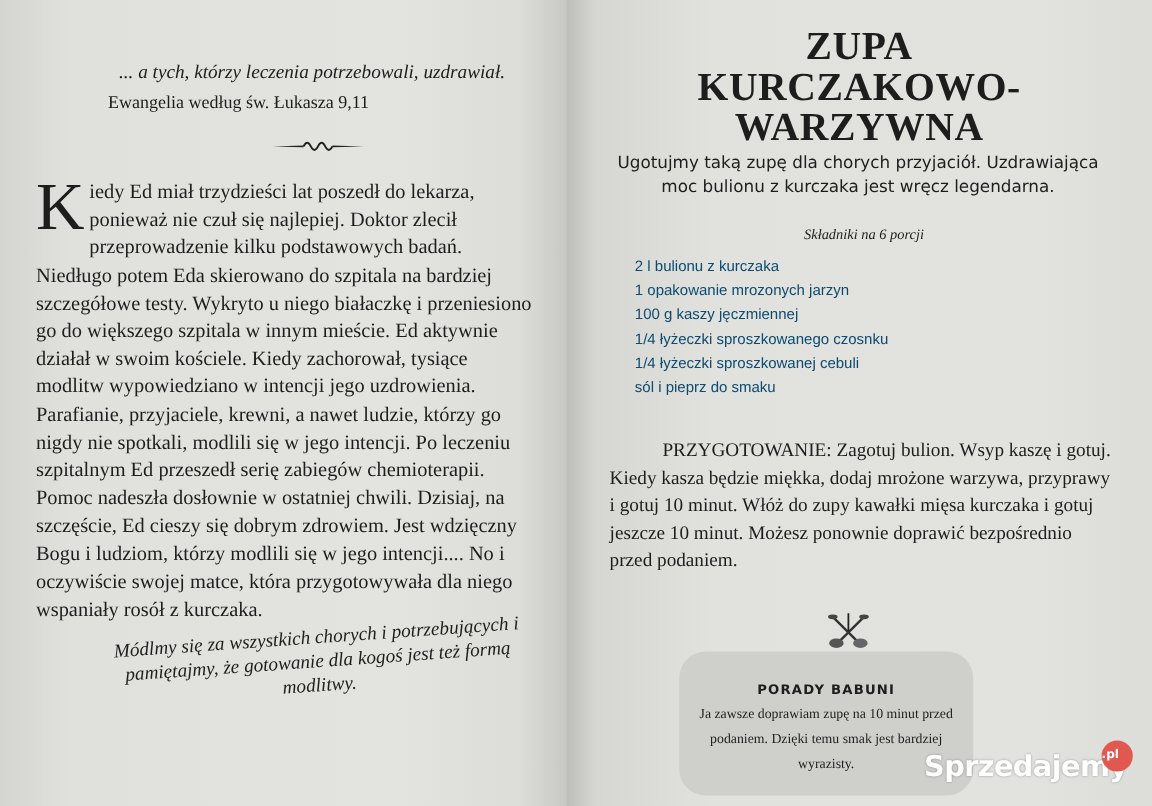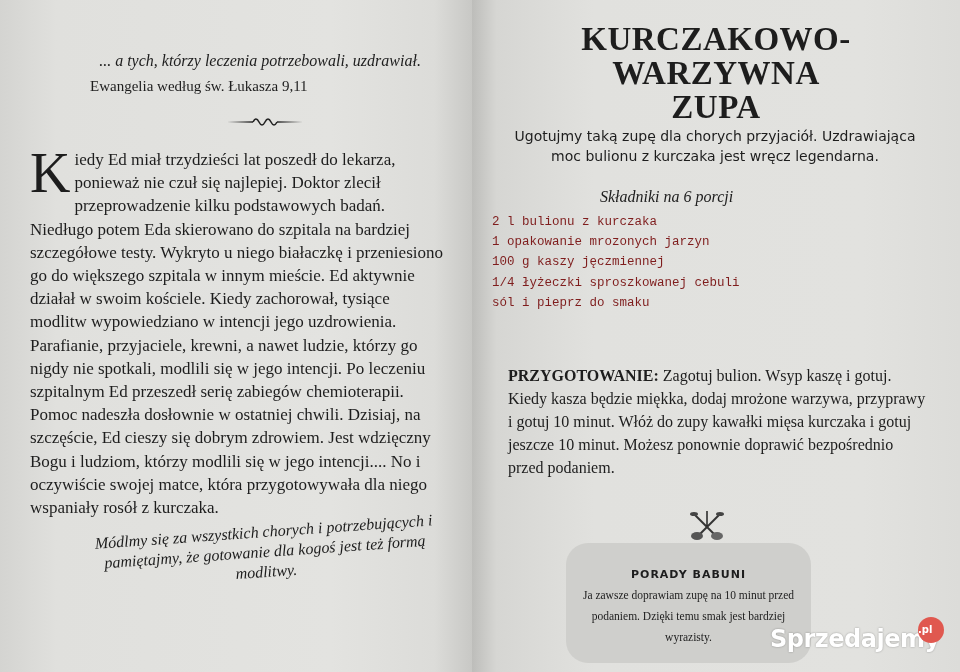--- a/index.html
+++ b/index.html
@@ -8,24 +8,24 @@
   .left { left:0; width:472px; background:linear-gradient(90deg,#d4d4d1 0%,#e0e0dd 12%,#e3e3e0 70%,#dcdcd9 92%,#c8c8c5 100%); }
   .right { left:472px; width:488px; background:linear-gradient(90deg,#bdbdba 0%,#d6d6d3 5%,#e1e1de 25%,#e2e2df 80%,#dcdcd9 100%); }
   .epigraph { position:absolute; left:60px; top:52px; width:400px; text-align:center; font-style:italic; font-size:16px; }
   .source { position:absolute; left:90px; top:78px; width:340px; font-size:15px; }
   .ornament { position:absolute; left:225px; top:115px; width:80px; height:14px; }
   .story { position:absolute; left:30px; top:148px; width:420px; font-size:17px; line-height:23.2px; }
   .story .dropcap { float:left; font-size:56px; line-height:46px; margin:2px 4px 0 0; }
   .prayer { position:absolute; left:85px; top:522px; width:360px; text-align:center; font-style:italic; font-size:16px; line-height:20px; transform:rotate(-4deg); transform-origin:center; }
   .title { position:absolute; left:496px; top:22px; width:440px; text-align:center; font-weight:bold; font-size:33px; line-height:34px; letter-spacing:0.5px; }
   .intro { position:absolute; left:505px; top:126px; width:420px; text-align:center; font-family:"DejaVu Sans", sans-serif; font-size:14px; line-height:20px; }
-  .ing-head { position:absolute; left:600px; top:188px; width:240px; font-style:italic; font-size:16px; }
-  .ing-list { position:absolute; left:492px; top:212px; width:420px; list-style:none; margin:0; padding:0; font-family:Liberation Mono, monospace; font-size:12.5px; line-height:20.2px; color:#7f1d1d; }
+  .ing-head { position:absolute; left:600px; top:188px; width:240px; text-align:center; font-style:italic; font-size:12px; }
+  .ing-list { position:absolute; left:529px; top:212px; width:420px; list-style:none; margin:0; padding:0; font-family:Liberation Sans, sans-serif; font-size:12.5px; line-height:20.2px; color:#0c4a6e; }
   .prep { position:absolute; left:508px; top:364px; width:418px; font-size:16px; line-height:23px; }
-  .prep b { font-weight:bold; }
+  .prep b { font-weight:normal;margin-left:44px; }
   .tipbox { position:absolute; left:566px; top:543px; width:245px; height:120px; background:#cfcfcc; border-radius:22px; }
   .utensil { position:absolute; left:688px; top:508px; width:38px; height:36px; }
   .tip-title { position:absolute; left:566px; top:568px; width:245px; text-align:center; font-family:"DejaVu Sans", sans-serif; font-weight:bold; font-size:11px; letter-spacing:1px; }
   .tip-text { position:absolute; left:570px; top:585px; width:237px; text-align:center; font-size:11.5px; line-height:21px; }
   .watermark { position:absolute; left:770px; top:625px; font-family:"DejaVu Sans", sans-serif; font-weight:bold; font-size:24px; color:#ffffff; text-shadow:0 0 2px rgba(0,0,0,0.35); letter-spacing:-0.5px; }
   .wm-badge { position:absolute; left:918px; top:617px; width:26px; height:26px; border-radius:50%; background:#e0584f; color:#fff; font-family:"DejaVu Sans", sans-serif; font-weight:bold; font-size:10px; line-height:26px; text-align:left; }
 </style>
 </head>
 <body>
 
@@ -39,29 +39,30 @@
   </svg>
   <div class="story">
     <span class="dropcap">K</span><span>iedy Ed miał trzydzieści lat poszedł do lekarza, ponieważ nie czuł się najlepiej. Doktor zlecił przeprowadzenie kilku podstawowych badań. Niedługo potem Eda skierowano do szpitala na bardziej szczegółowe testy. Wykryto u niego białaczkę i przeniesiono go do większego szpitala w innym mieście. Ed aktywnie działał w swoim kościele. Kiedy zachorował, tysiące modlitw wypowiedziano w intencji jego uzdrowienia. Parafianie, przyjaciele, krewni, a nawet ludzie, którzy go nigdy nie spotkali, modlili się w jego intencji. Po leczeniu szpitalnym Ed przeszedł serię zabiegów chemioterapii. Pomoc nadeszła dosłownie w ostatniej chwili. Dzisiaj, na szczęście, Ed cieszy się dobrym zdrowiem. Jest wdzięczny Bogu i ludziom, którzy modlili się w jego intencji.... No i oczywiście swojej matce, która przygotowywała dla niego wspaniały rosół z kurczaka.</span>
   </div>
   <div class="prayer">Módlmy się za wszystkich chorych i potrzebujących i pamiętajmy, że gotowanie dla kogoś jest też formą modlitwy.</div>
 </div>
 
 <div class="page right"></div>
 
 <div class="title">
+  <div>ZUPA</div>
   <div>KURCZAKOWO-WARZYWNA</div>
-  <div>ZUPA</div>
 </div>
 <div class="intro">Ugotujmy taką zupę dla chorych przyjaciół. Uzdrawiająca moc bulionu z kurczaka jest wręcz legendarna.</div>
 <div class="ing-head">Składniki na 6 porcji</div>
 <ul class="ing-list">
   <li>2 l bulionu z kurczaka</li>
   <li>1 opakowanie mrozonych jarzyn</li>
   <li>100 g kaszy jęczmiennej</li>
+  <li>1/4 łyżeczki sproszkowanego czosnku</li>
   <li>1/4 łyżeczki sproszkowanej cebuli</li>
   <li>sól i pieprz do smaku</li>
 </ul>
 <div class="prep">
   <b>PRZYGOTOWANIE:</b>
   <span>Zagotuj bulion. Wsyp kaszę i gotuj. Kiedy kasza będzie miękka, dodaj mrożone warzywa, przyprawy i gotuj 10 minut. Włóż do zupy kawałki mięsa kurczaka i gotuj jeszcze 10 minut. Możesz ponownie doprawić bezpośrednio przed podaniem.</span>
 </div>
 
 <div class="tipbox"></div>
 <svg class="utensil" viewBox="0 0 38 36">

